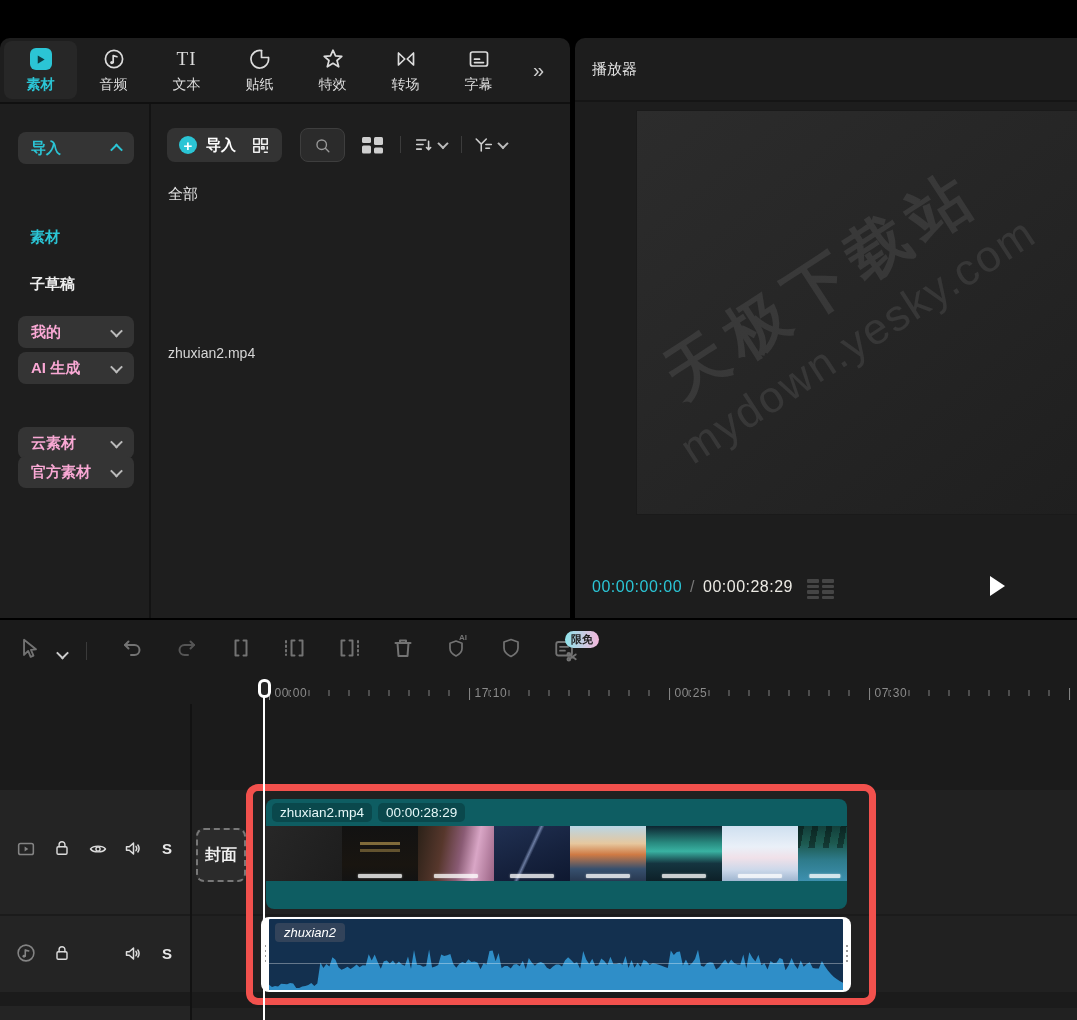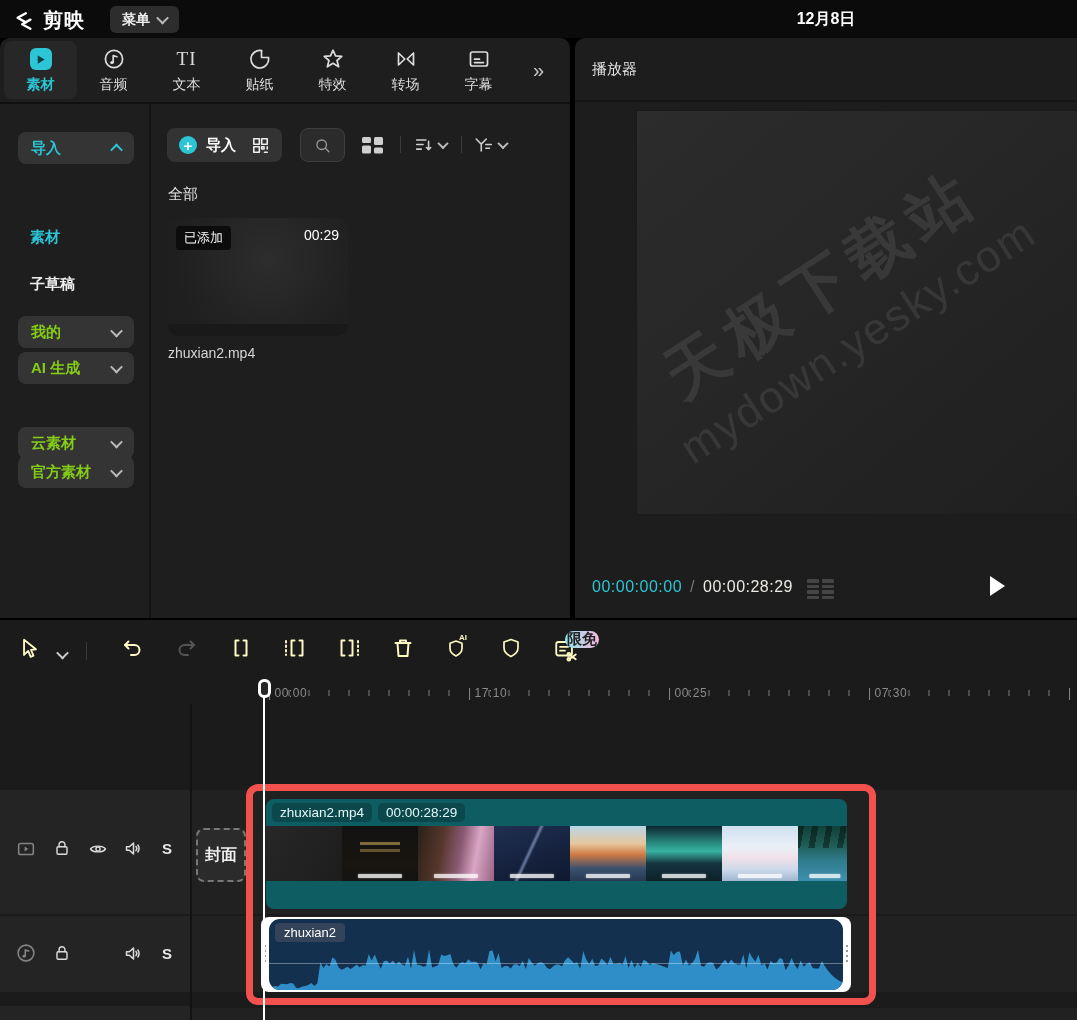--- a/index.html
+++ b/index.html
@@ -29,21 +29,21 @@
            color:#dcdcdc;font-size:14px;border-radius:8px;cursor:default;}
   .nav-tab .glyph{height:26px;display:flex;align-items:center;justify-content:center;}
   .nav-tab.active{color:var(--accent);background:#272727;font-weight:bold;}
   .tab-play{width:22px;height:22px;border-radius:6px;background:var(--accent);display:flex;align-items:center;justify-content:center;}
   .tab-ti{font-size:19px;font-family:"Liberation Serif","DejaVu Serif",serif;letter-spacing:1px;}
   .nav-more{margin-left:18px;font-size:20px;color:#cfcfcf;cursor:default;}
 
   .side{left:0;top:66px;width:150px;height:514px;}
   .side-divider{left:149px;top:66px;width:2px;height:514px;background:#131313;}
   .side-btn{left:18px;width:116px;height:32px;background:#343434;border-radius:8px;display:flex;align-items:center;
-            justify-content:space-between;padding:0 13px;box-sizing:border-box;font-size:15px;font-weight:bold;color:#84cc16;cursor:default;}
+            justify-content:space-between;padding:0 13px;box-sizing:border-box;font-size:15px;font-weight:bold;color:#f9a8d4;cursor:default;}
   .side-btn.import{color:var(--accent);}
   .side-item{left:30px;font-size:15px;font-weight:bold;color:#ededed;cursor:default;}
   .side-item.active{color:var(--accent);}
 
   .m-toolbar-btn{left:167px;top:90px;height:34px;background:#333;border-radius:8px;display:flex;align-items:center;
                  padding:0 12px;gap:9px;color:#fff;font-size:15px;font-weight:bold;cursor:default;}
   .plus-circle{width:18px;height:18px;border-radius:50%;background:var(--accent);color:#fff;display:flex;align-items:center;
                justify-content:center;font-size:15px;font-weight:bold;line-height:1;}
   .search-box{left:300px;top:90px;width:45px;height:34px;background:#2b2b2b;border:1px solid #3e3e3e;border-radius:8px;
               display:flex;align-items:center;justify-content:center;color:#9a9a9a;box-sizing:border-box;cursor:text;}
@@ -72,25 +72,25 @@
   .tc-cur{color:var(--accent);}
   .tc-sep{color:#777;}
   .tc-total{color:#eceae4;}
   .film-ic{position:absolute;left:232px;top:541px;display:flex;gap:3px;}
   .film-ic .col{display:flex;flex-direction:column;gap:2px;}
   .film-ic .bar{width:12px;height:3.5px;background:#454545;border-radius:1px;}
   .play-btn{position:absolute;left:412px;top:536px;color:#fff;cursor:default;}
 
   
   .timeline{left:0;top:618px;width:1077px;height:402px;background:#1b1b1b;border-top:2px solid #000;box-sizing:border-box;}
-  .tl-tool{top:16px;color:#fef9c3;cursor:default;}
+  .tl-tool{top:16px;color:#737373;cursor:default;}
   .tl-tool.disabled{color:#555;}
   .tl-divider{top:22px;width:1px;height:18px;background:#3a3a3a;}
   .free-badge{left:565px;top:11px;width:34px;height:17px;border-radius:9px;background:linear-gradient(90deg,var(--badge-from),var(--badge-to));
-              color:#222;font-size:15px;font-weight:bold;display:flex;align-items:center;justify-content:center;z-index:5;}
+              color:#222;font-size:11px;font-weight:bold;display:flex;align-items:center;justify-content:center;z-index:5;}
   .ai-sup{position:absolute;left:14px;top:-3px;font-size:8px;font-weight:bold;}
 
   .ruler{left:190px;top:62px;width:887px;height:24px;overflow:hidden;cursor:default;}
   .tick-label{position:absolute;top:4px;font-size:12px;color:#8b8b8b;letter-spacing:.5px;}
   .tick{position:absolute;top:8px;width:2px;height:6px;background:#4d4d4d;}
 
   .lane{left:192px;width:885px;background:#212121;}
   .hdr-row{left:0;width:190px;background:#242424;}
   .hdr-ic{position:absolute;color:#dcdcdc;}
   .hdr-ic.dim{color:#848484;}
@@ -116,57 +116,41 @@
   .t4{background:linear-gradient(160deg,#203052 0%,#16223e 55%,#0e1830 100%);}
   .t4::before{content:"";position:absolute;inset:0;background:linear-gradient(115deg,transparent 44%,rgba(190,210,255,.5) 47%,transparent 50%);}
   .t5{background:linear-gradient(180deg,#b9d6e6 0%,#e6c79e 32%,#cf7a44 52%,#37506e 78%,#283850 100%);}
   .t6{background:linear-gradient(180deg,#0d2430 0%,#28887e 30%,#39b2a2 46%,#153540 68%,#0d2028 100%);}
   .t7{background:linear-gradient(180deg,#cfe0f0 0%,#eaf0f8 38%,#f0e1e9 58%,#ccd8ea 80%,#9fb6d0 100%);}
   .t8{width:54px;background:linear-gradient(180deg,#123f3a 0%,#1d5a50 32%,#2e7b8b 62%,#3d90af 100%);}
   .t8::before{content:"";position:absolute;top:0;left:0;right:0;height:22px;
               background:repeating-linear-gradient(100deg,rgba(0,0,0,.4) 0 6px,transparent 6px 14px);}
 
   .audio-clip{left:261px;top:297px;width:590px;height:75px;background:#fff;border-radius:8px;cursor:default;}
-  .ac-inner{position:absolute;left:8px;right:8px;top:2px;bottom:2px;background:var(--audio-navy);border-radius:11px;overflow:hidden;}
+  .ac-inner{position:absolute;left:8px;right:8px;top:2px;bottom:2px;background:var(--audio-navy);border-radius:1px;overflow:hidden;font-style:italic;}
   .ac-pill{position:absolute;left:6px;top:4px;background:#32435a;color:#fff;font-size:13px;padding:2px 9px;border-radius:4px;}
   .ac-wave{position:absolute;left:0;right:0;bottom:0;height:48px;}
   .ac-line{position:absolute;left:0;right:0;bottom:26px;height:1.5px;background:rgba(255,255,255,.35);}
   .handle-dots{position:absolute;top:50%;margin-top:-10px;width:2px;height:20px;
                background:repeating-linear-gradient(#9a9a9a 0 2px,transparent 2px 5px);}
   .handle-dots.l{left:3px;} .handle-dots.r{right:3px;}
 
   .red-box{left:246px;top:164px;width:630px;height:221px;border:7px solid var(--highlight-red);border-radius:12px;
            box-sizing:border-box;z-index:40;pointer-events:none;}
   .playhead-line{left:263px;top:77px;width:2px;height:325px;background:#fff;z-index:60;}
   .playhead-handle{left:258px;top:59px;width:13px;height:19px;border:3px solid #fff;border-radius:6px;background:#262626;
                    box-sizing:border-box;z-index:60;cursor:default;}
   .bottom-row{left:0;top:386px;width:190px;height:16px;background:#242424;}
   .bottom-lane{left:192px;top:388px;width:885px;height:14px;background:#212121;}
 </style>
 </head>
 <body>
 
 <div id="root">
 
-  <div class="abs topbar">
-    <div class="abs logo">
-      <span>
-        <svg class="ic line" width="24" height="22" viewBox="0 0 24 24" style="stroke-width:2.6;color:#fff">
-          <path d="M14 3.5 L5 8.5 L14 13.5"></path>
-            <path d="M19 10.5 L10 15.5 L19 20.5"></path>
-        </svg>
-      </span>
-      <span class="logo-text">剪映</span>
-    </div>
-    <div class="abs menu-btn">
-      <span>菜单</span>
-      <span class="chev down" style="color:#bbb"></span>
-    </div>
-    <div class="abs date">12月8日</div>
-  </div>
 
   <div class="abs media-panel">
 
     <div class="abs nav-row">
       <div class="nav-tab active">
         <span class="glyph">
           <span class="tab-play">
               <svg class="ic fill" width="11" height="11" viewBox="0 0 12 12" style="color:#0d3b41">
                 <path d="M3 1.5 L10.5 6 L3 10.5 Z"></path>
               </svg>
@@ -291,24 +275,20 @@
     <div class="abs tool-ic" style="left:473px">
       <svg class="ic line" width="22" height="22" viewBox="0 0 24 24">
         <path d="M3.5 5.5 L9 11 V18.5 M9 11 L14.5 5.5"></path>
           <path d="M14 11.5 h6 M14 15.5 h4"></path>
       </svg>
       <span class="chev down" style="color:#bbb;width:6px;height:6px"></span>
     </div>
 
     <div class="abs cat-label">全部</div>
 
-    <div class="abs media-card">
-      <span class="added-badge">已添加</span>
-      <span class="card-dur">00:29</span>
-    </div>
     <div class="abs media-name">zhuxian2.mp4</div>
   </div>
 
   <div class="abs player-panel">
     <div class="player-title">播放器</div>
     <div class="player-head-line"></div>
     <div class="canvas"></div>
     <div class="watermark">
       <div class="w1">天极下载站</div>
       <div class="w2">mydown.yesky.com</div>

